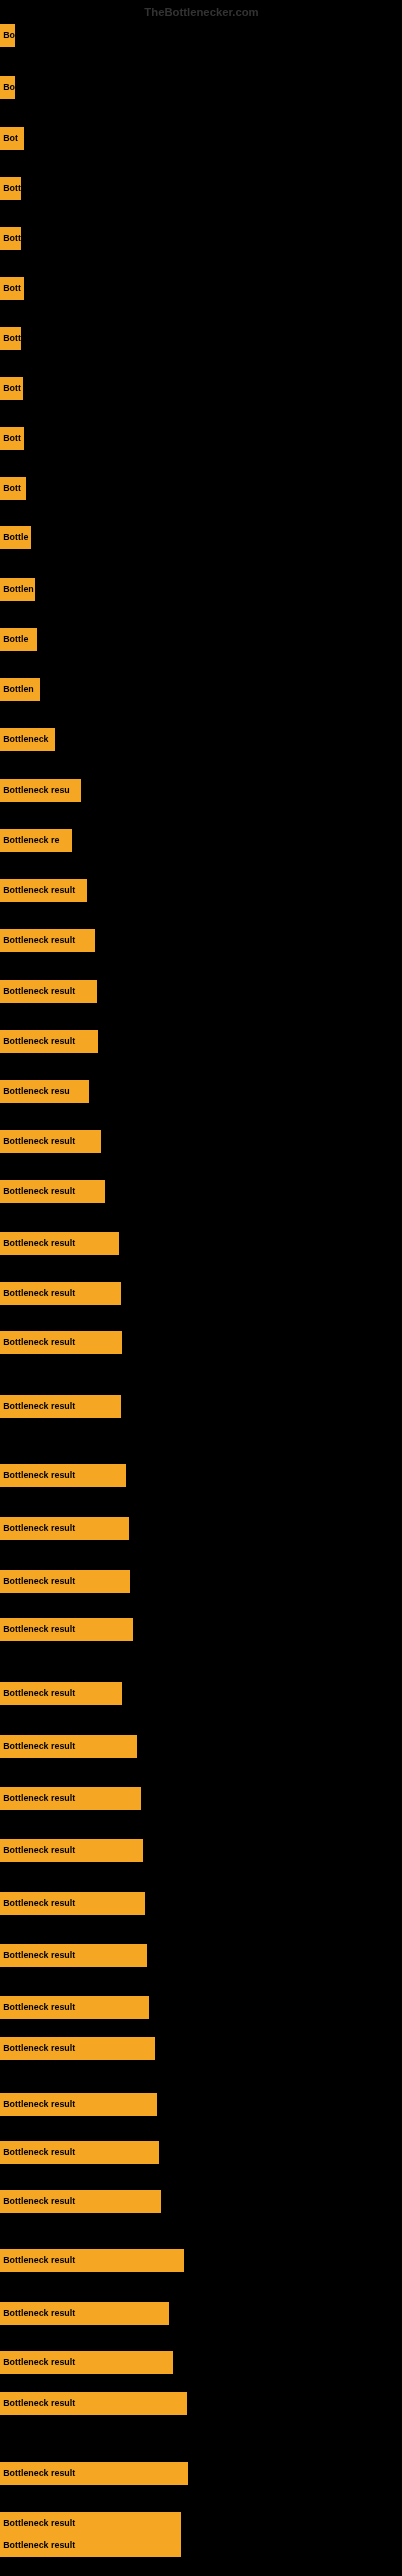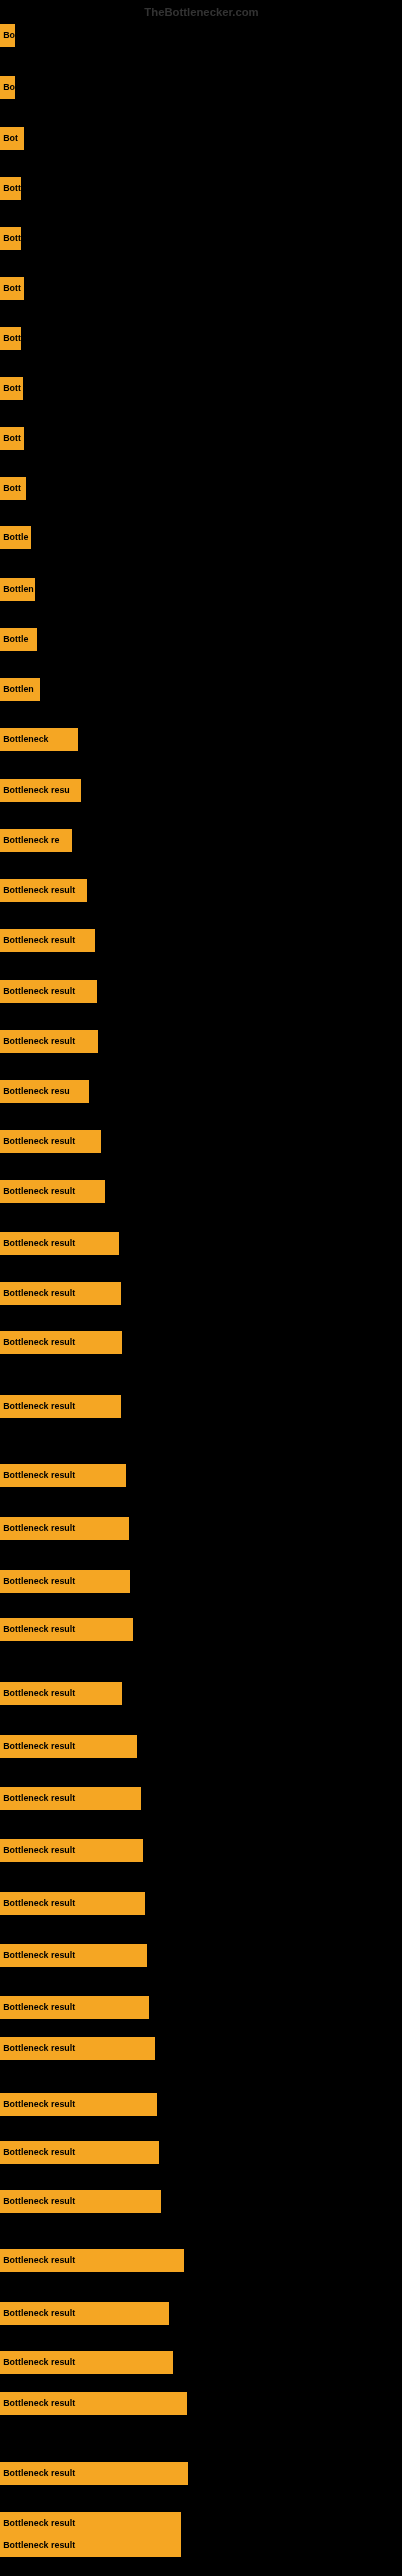--- a/index.html
+++ b/index.html
@@ -83,21 +83,21 @@
     <div class="bar-container" style="top: 578px;">
       <div class="bar" style="width: 35px;">Bottlen</div>
     </div>
     <div class="bar-container" style="top: 628px;">
       <div class="bar" style="width: 37px;">Bottle</div>
     </div>
     <div class="bar-container" style="top: 678px;">
       <div class="bar" style="width: 40px;">Bottlen</div>
     </div>
     <div class="bar-container" style="top: 728px;">
-      <div class="bar" style="width: 78px;">Bottleneck</div>
+      <div class="bar" style="width: 55px;">Bottleneck</div>
     </div>
     <div class="bar-container" style="top: 779px;">
       <div class="bar" style="width: 81px;">Bottleneck resu</div>
     </div>
     <div class="bar-container" style="top: 829px; text-align: right;">
       <div class="bar" style="width: 72px;">Bottleneck re</div>
     </div>
     <div class="bar-container" style="top: 879px;">
       <div class="bar" style="width: 87px;">Bottleneck result</div>
     </div>

